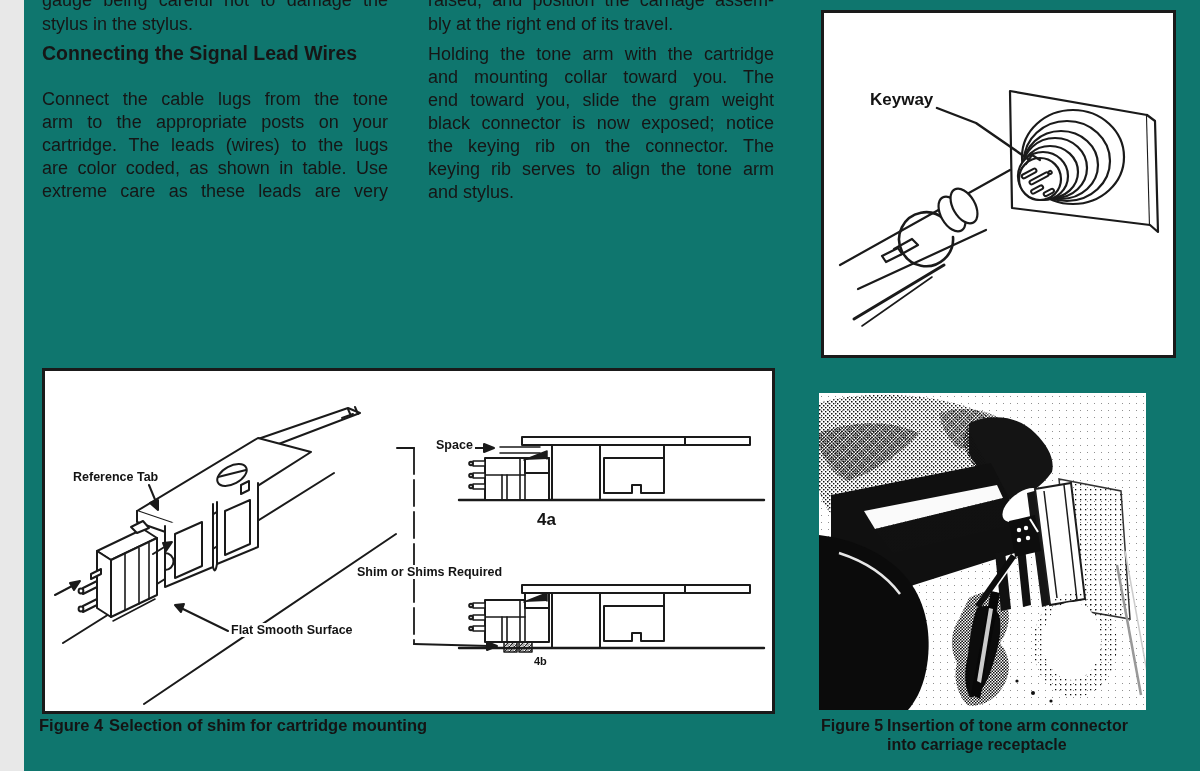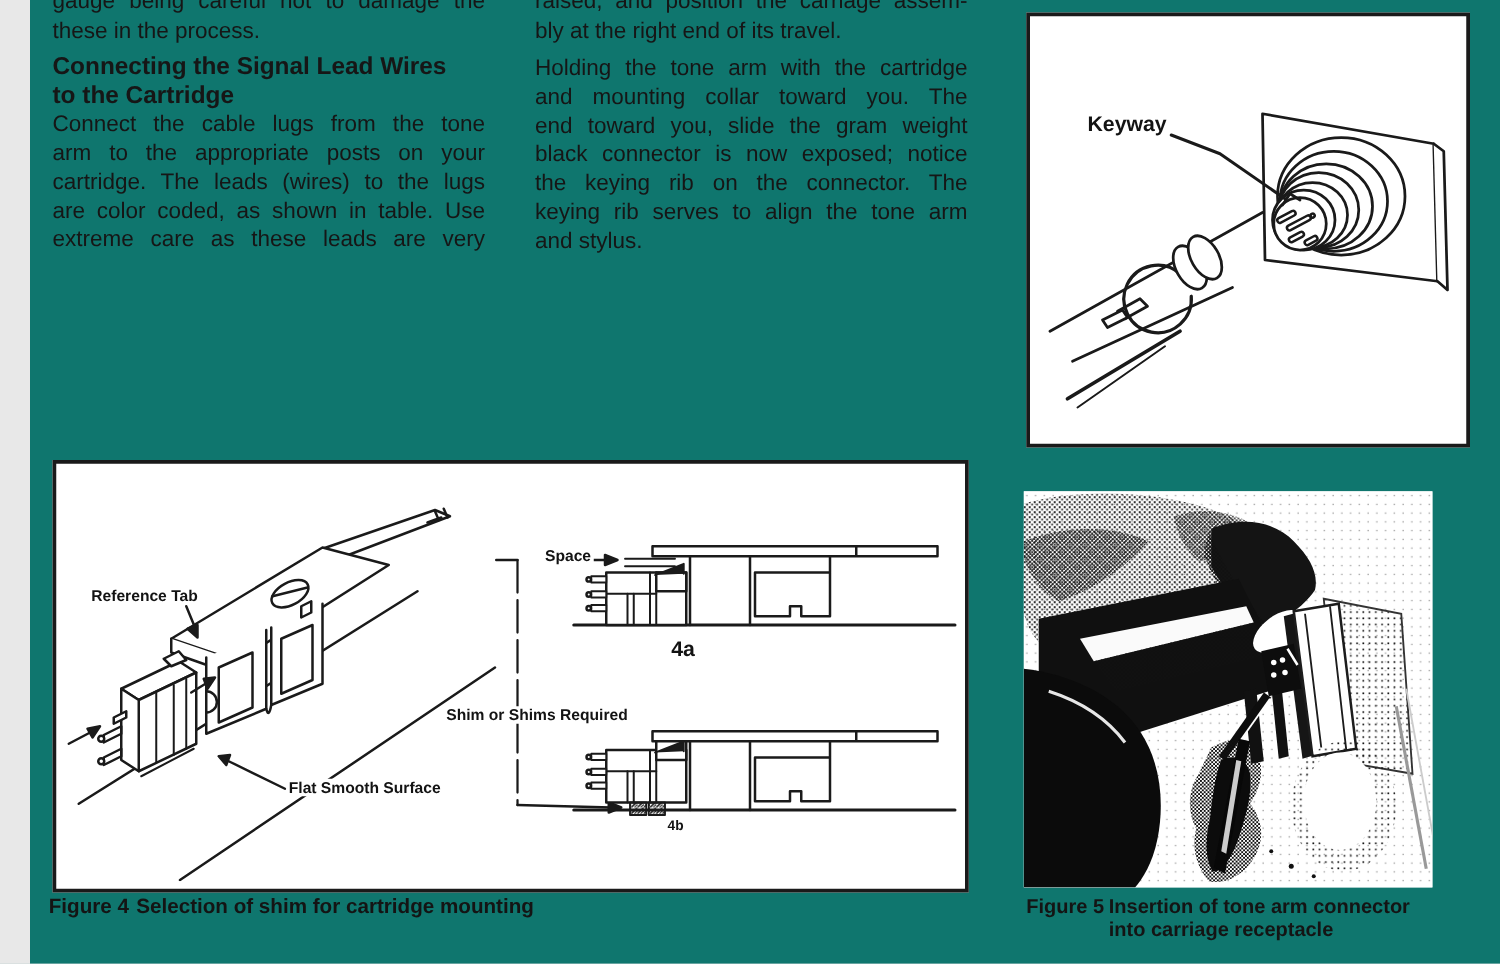--- a/index.html
+++ b/index.html
@@ -45,24 +45,23 @@
 </style>
 </head>
 <body>
 
 <div class="page">
 
   <section class="col col-1">
     <div class="clipbox">
       <div class="tline jline">gauge being careful not to damage the</div>
     </div>
-    <div class="carry tline jleft">these in the process.</div>
+    <div class="carry tline jleft">stylus in the stylus.</div>
     <div class="headblock">
       <div>Connecting the Signal Lead Wires</div>
-      <div>to the Cartridge</div>
     </div>
     <div class="bodyblock">
       <div class="tline jline">Connect the cable lugs from the tone</div>
       <div class="tline jline">arm to the appropriate posts on your</div>
       <div class="tline jline">cartridge. The leads (wires) to the lugs</div>
       <div class="tline jline">are color coded, as shown in table. Use</div>
       <div class="tline jline">extreme care as these leads are very</div>
     </div>
   </section>
 

